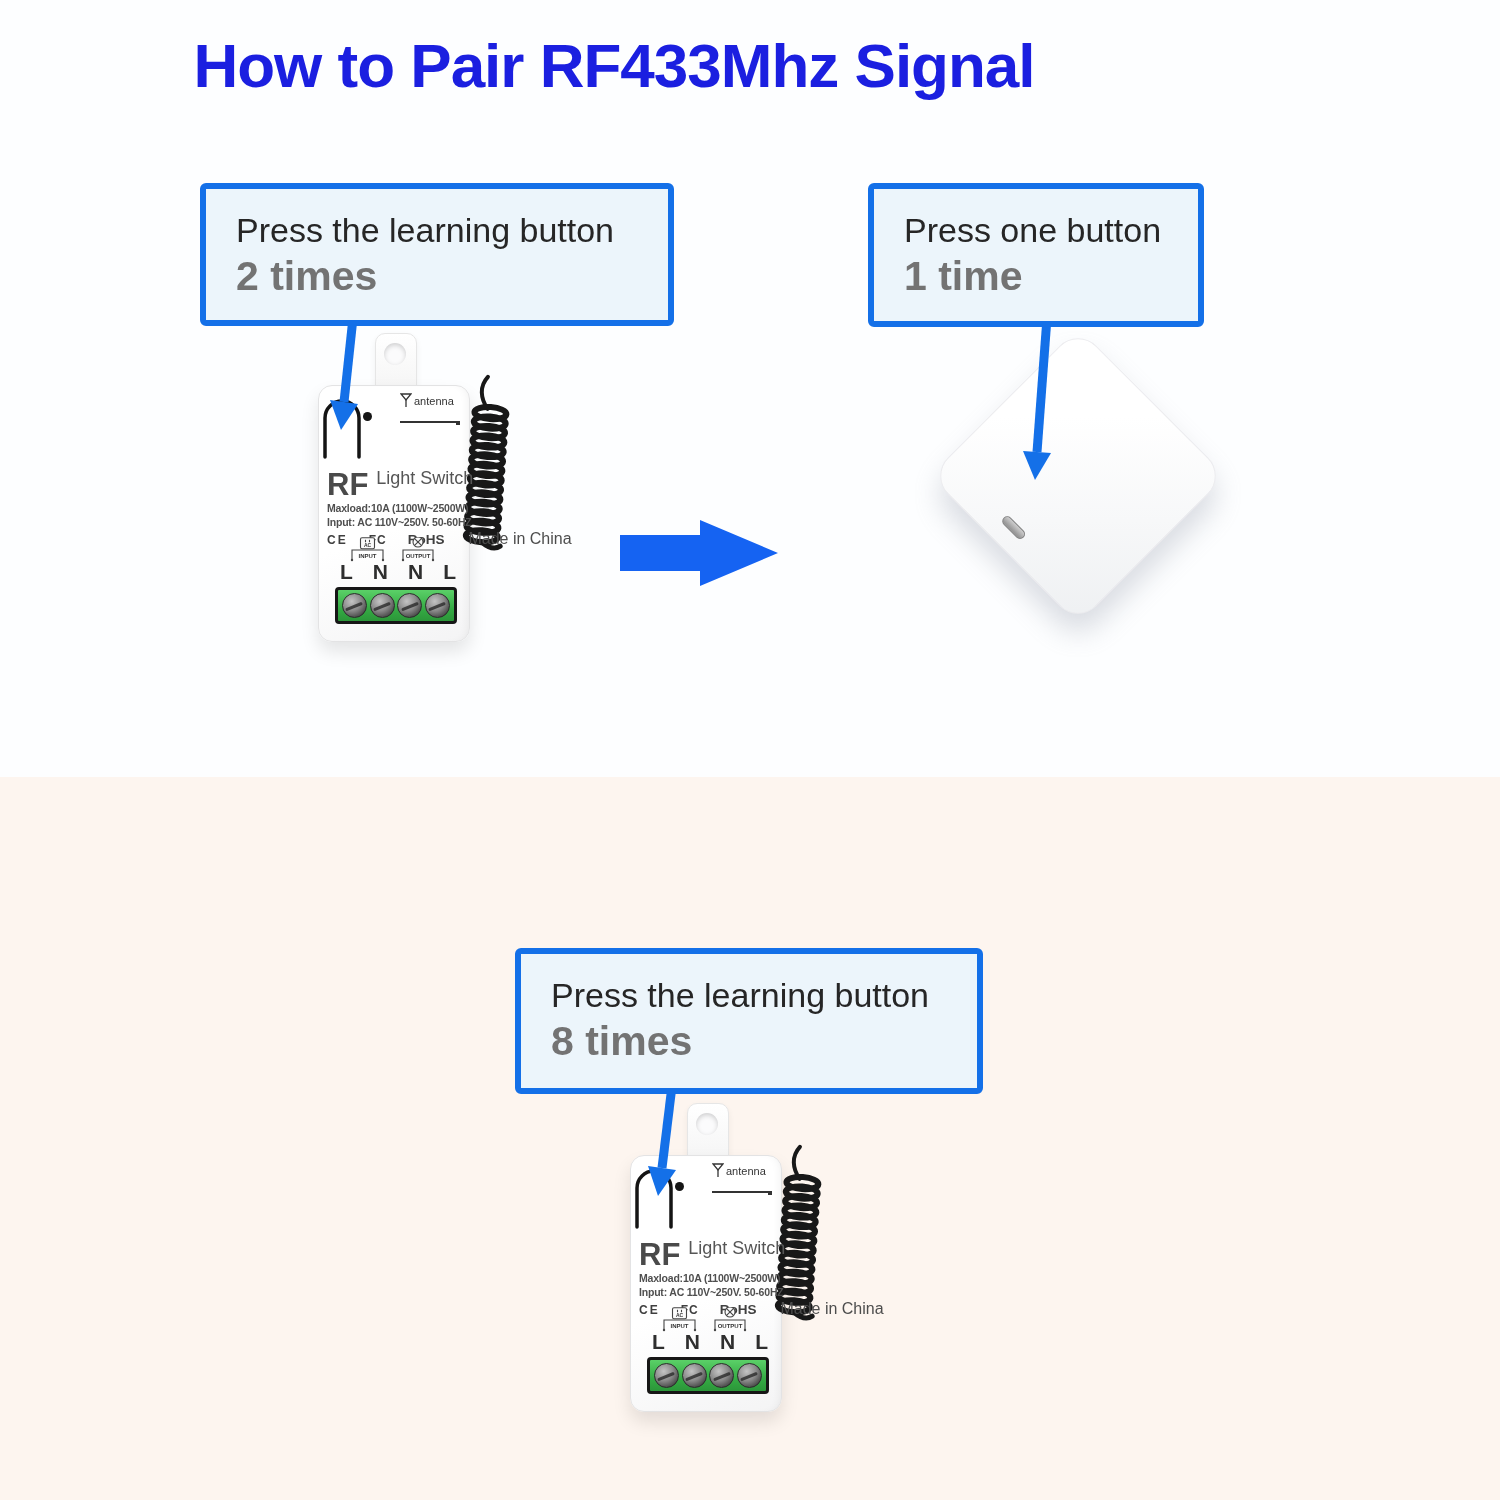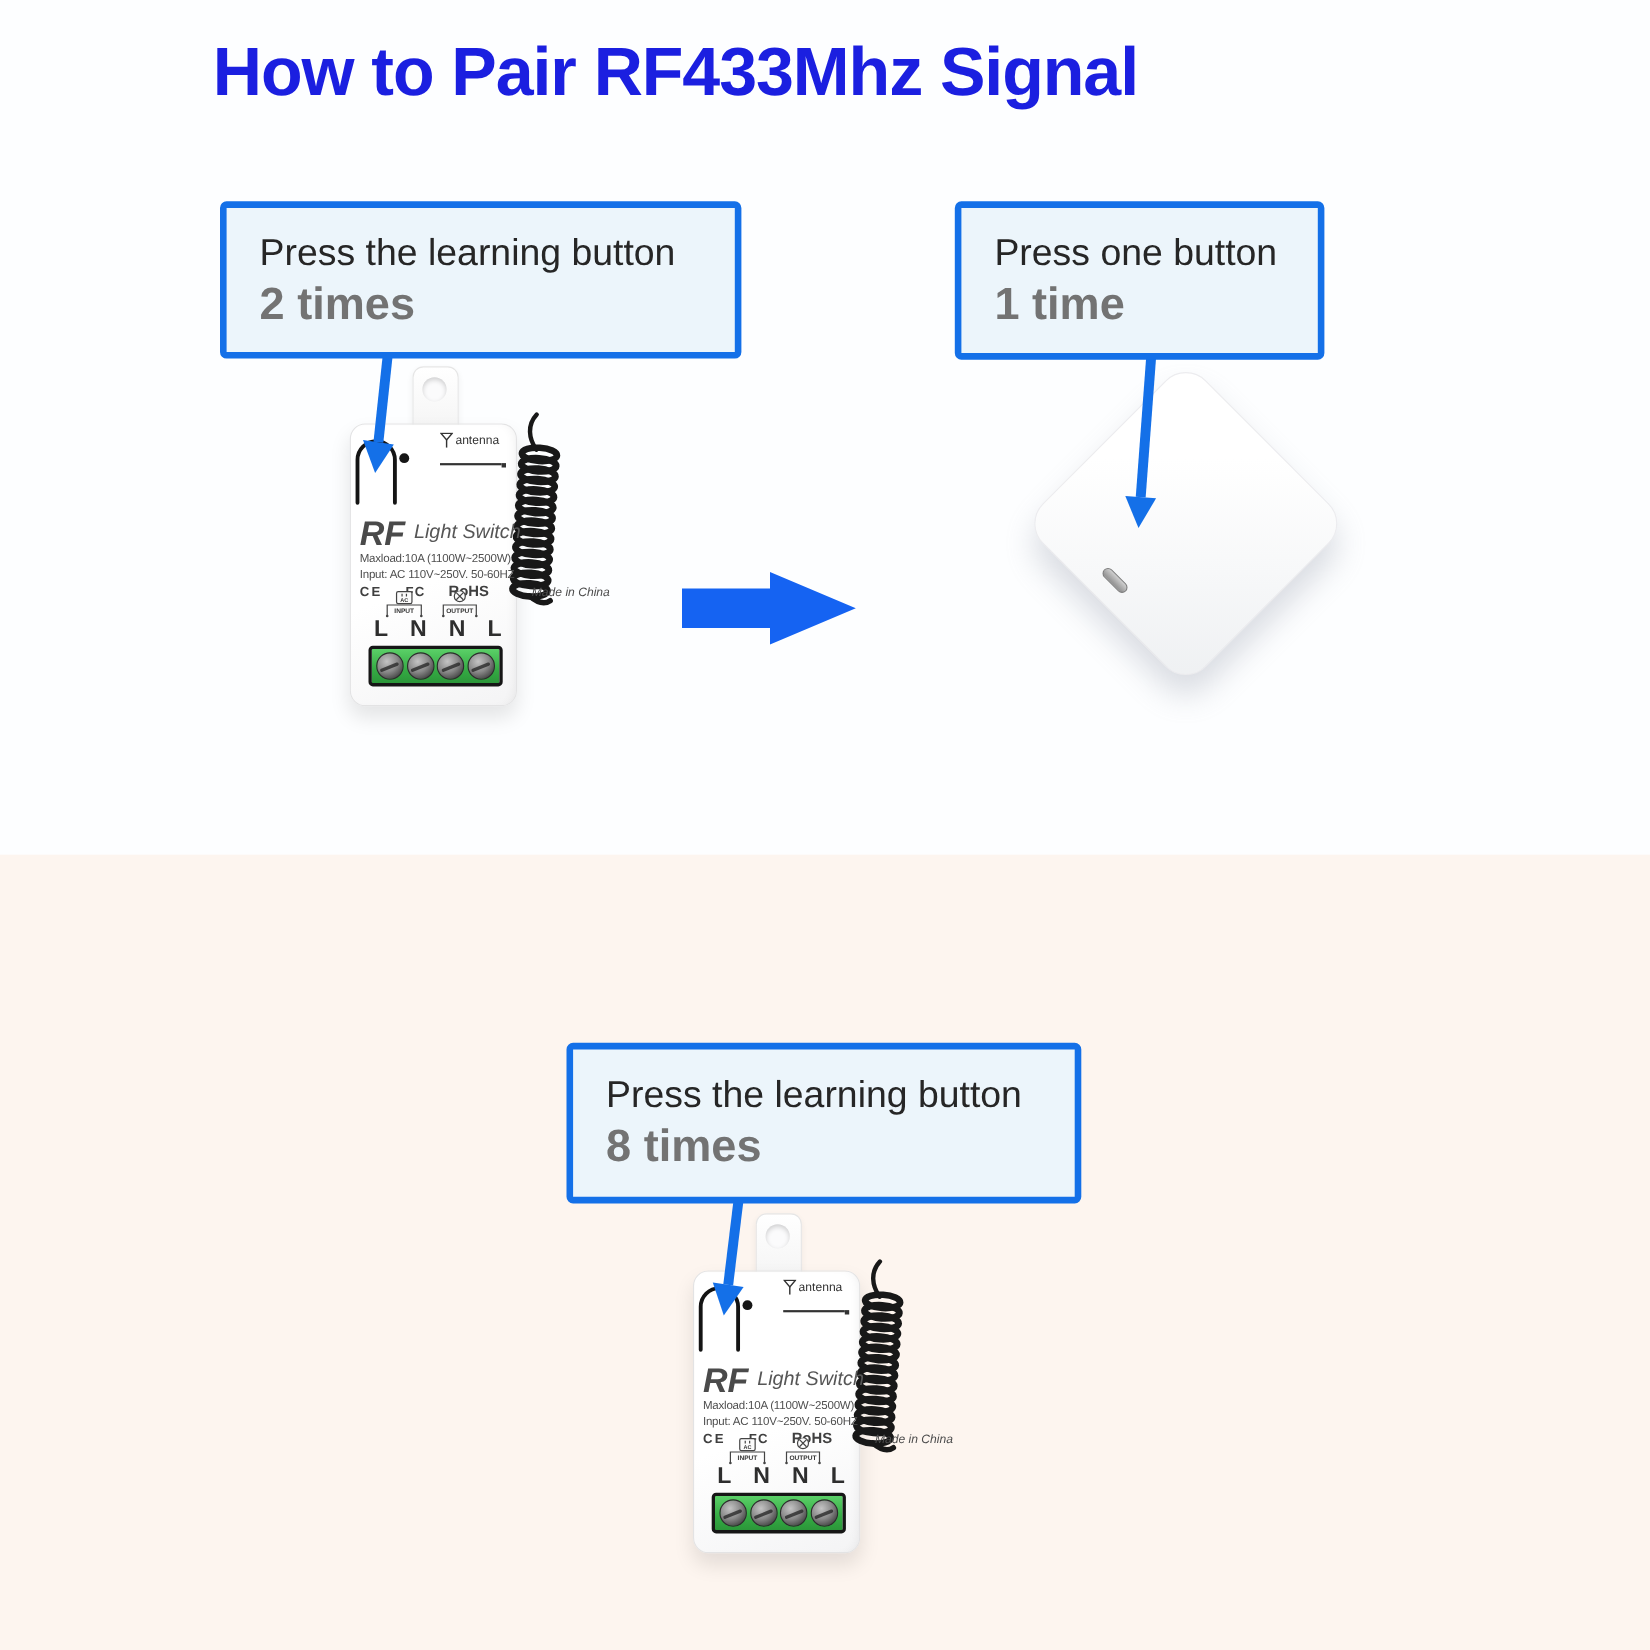--- a/index.html
+++ b/index.html
@@ -44,31 +44,31 @@
     box-shadow:0 10px 18px rgba(0,0,0,.10), inset -6px 0 10px -6px rgba(0,0,0,.07);
   }
   .device .learn{position:absolute; left:19px; top:55px; overflow:visible;}
   .device .led{position:absolute; left:63px; top:79px; width:9px; height:9px; border-radius:50%; background:#161616;}
   .device .antenna{
     position:absolute; left:100px; top:60px; display:flex; align-items:flex-end; gap:2px;
     font-size:11px; color:#333; border-bottom:2px solid #333; padding:0 2px 14px 0;
   }
   .device .antenna .dot{position:absolute; right:-4px; bottom:-4px; width:4px; height:4px; background:#333;}
   .device .coil{position:absolute; left:167px; top:68px; overflow:visible;}
-  .device .brandline{position:absolute; left:27px; top:136px; display:flex; align-items:center; gap:8px; white-space:nowrap;font-style:italic;}
+  .device .brandline{position:absolute; left:27px; top:136px; display:flex; align-items:flex-start; gap:8px; white-space:nowrap;}
   .device .brand{font-size:31px; font-weight:700; color:#4a4a4a; line-height:1;}
   .device .product{font-size:18px; color:#565656; line-height:1; margin-bottom:3px;}
-  .device .spec{position:absolute; left:27px; font-size:10.5px; color:#4f4f4f; letter-spacing:-0.2px; white-space:nowrap;}
+  .device .spec{position:absolute; left:27px; font-size:10.5px; color:#4f4f4f; letter-spacing:-0.2px; white-space:nowrap;font-weight:bold;}
   .device .spec.s1{top:169px;}
   .device .spec.s2{top:183px;}
   .device .certs{position:absolute; left:27px; top:197px; display:flex; align-items:baseline; gap:21px; white-space:nowrap;}
   .device .certs .ce{font-size:12px; font-weight:700; color:#3f3f3f; letter-spacing:2px;}
   .device .certs .fcc{font-size:12px; font-weight:700; color:#3f3f3f; letter-spacing:1px;}
   .device .certs .rohs{font-size:13.5px; font-weight:700; color:#3f3f3f;}
-  .device .certs .made{font-size:11px; color:#4d4d4d; margin-left:18px;font-style:italic;}
+  .device .certs .made{font-size:16px; color:#4d4d4d; margin-left:3px;}
   .device .wiring{position:absolute; left:45px; top:204px;}
   .device .terms{
     position:absolute; left:40px; top:227px; width:116px;
     display:flex; justify-content:space-between;
     font-size:21px; font-weight:700; color:#2e2e2e;
   }
   .device .block{
     position:absolute; left:35px; top:254px; width:122px; height:37px; box-sizing:border-box;
     background:linear-gradient(180deg,#5bd068 0%,#35ab44 60%,#2b9639 100%);
     border:3px solid #161616; border-radius:4px;

